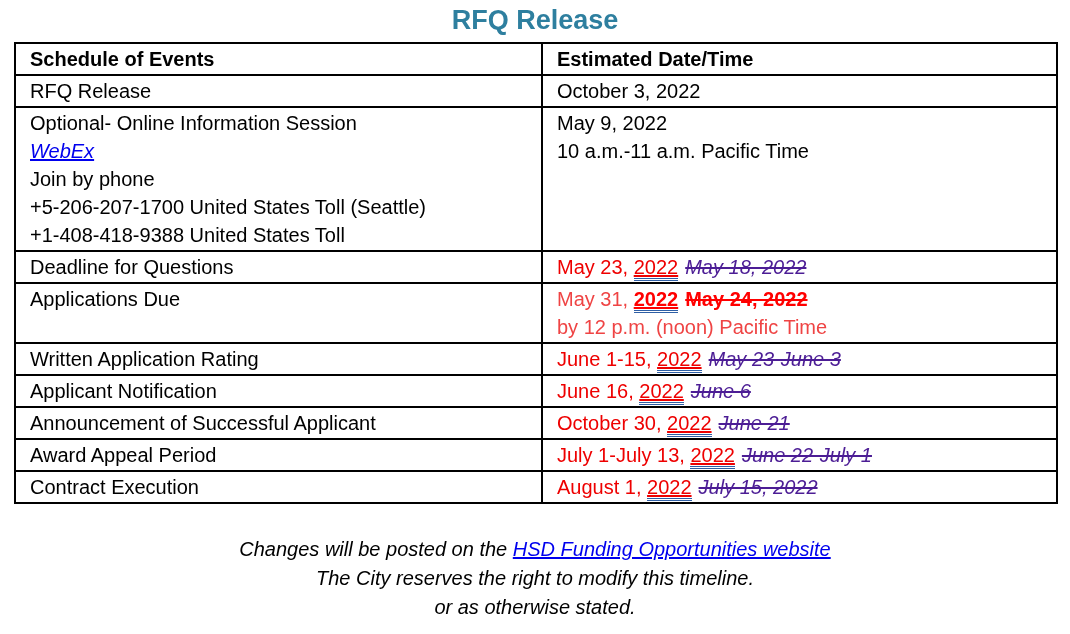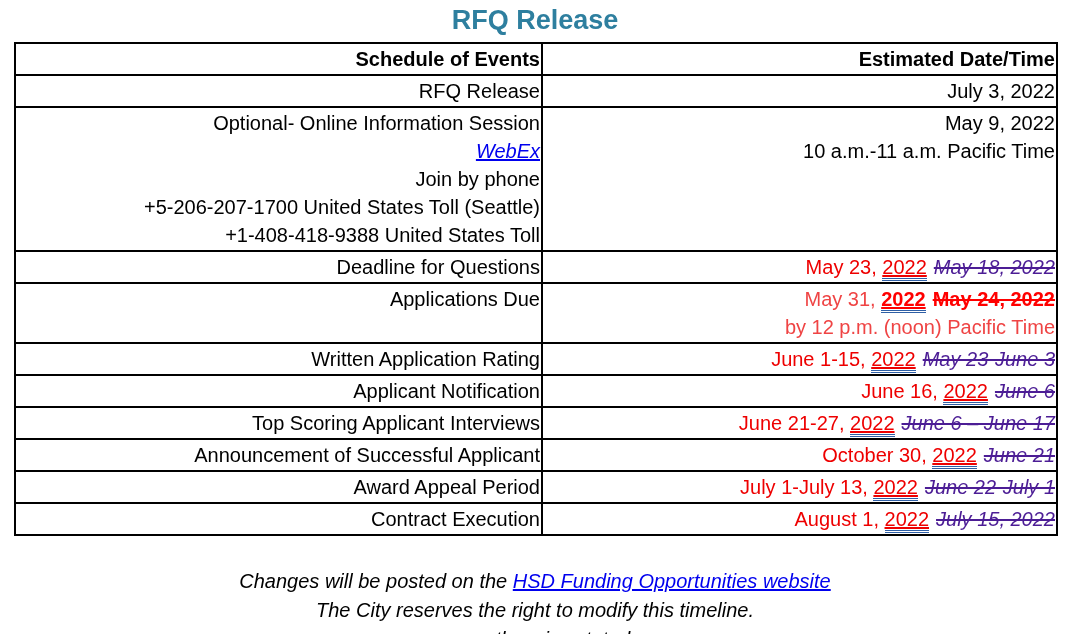--- a/index.html
+++ b/index.html
@@ -25,23 +25,23 @@
     line-height: 32px;
   }
   table.schedule {
     border-collapse: collapse;
     table-layout: fixed;
     margin-left: 14px;
     width: 1042px;
   }
   table.schedule th, table.schedule td {
     border: 2px solid #000000;
-    text-align: right;
+    text-align: left;
     vertical-align: top;
-    padding: 1px 1px;
+    padding: 1px 14px;
     font-size: 20px;
     line-height: 28px;
     overflow: hidden;
   }
   table.schedule th {
     font-weight: bold;
   }
   col.c-event { width: 527px; }
   col.c-date  { width: 515px; }
 
@@ -108,21 +108,21 @@
         <th>Schedule of Events</th>
         <th>Estimated Date/Time</th>
       </tr>
     </thead>
     <tbody>
         <tr>
           <td>
             <div><span class="seg-n">RFQ Release</span></div>
           </td>
           <td>
-            <div><span class="seg-n">July 3, 2022</span></div>
+            <div><span class="seg-n">October 3, 2022</span></div>
           </td>
         </tr>
         <tr>
           <td>
             <div><span class="seg-n">Optional- Online Information Session</span></div>
             <div><a class="seg-link" href="#">WebEx</a></div>
             <div><span class="seg-n">Join by phone</span></div>
             <div><span class="seg-n">+5-206-207-1700 United States Toll (Seattle)</span></div>
             <div><span class="seg-n">+1-408-418-9388 United States Toll</span></div>
           </td>
@@ -159,28 +159,20 @@
         <tr>
           <td>
             <div><span class="seg-n">Applicant Notification</span></div>
           </td>
           <td>
             <div><span class="seg-new">June 16, </span><span class="seg-year">2022</span><span class="seg-old">June 6</span></div>
           </td>
         </tr>
         <tr>
           <td>
-            <div><span class="seg-n">Top Scoring Applicant Interviews</span></div>
-          </td>
-          <td>
-            <div><span class="seg-new">June 21-27, </span><span class="seg-year">2022</span><span class="seg-old">June 6 – June 17</span></div>
-          </td>
-        </tr>
-        <tr>
-          <td>
             <div><span class="seg-n">Announcement of Successful Applicant</span></div>
           </td>
           <td>
             <div><span class="seg-new">October 30, </span><span class="seg-year">2022</span><span class="seg-old">June 21</span></div>
           </td>
         </tr>
         <tr>
           <td>
             <div><span class="seg-n">Award Appeal Period</span></div>
           </td>

